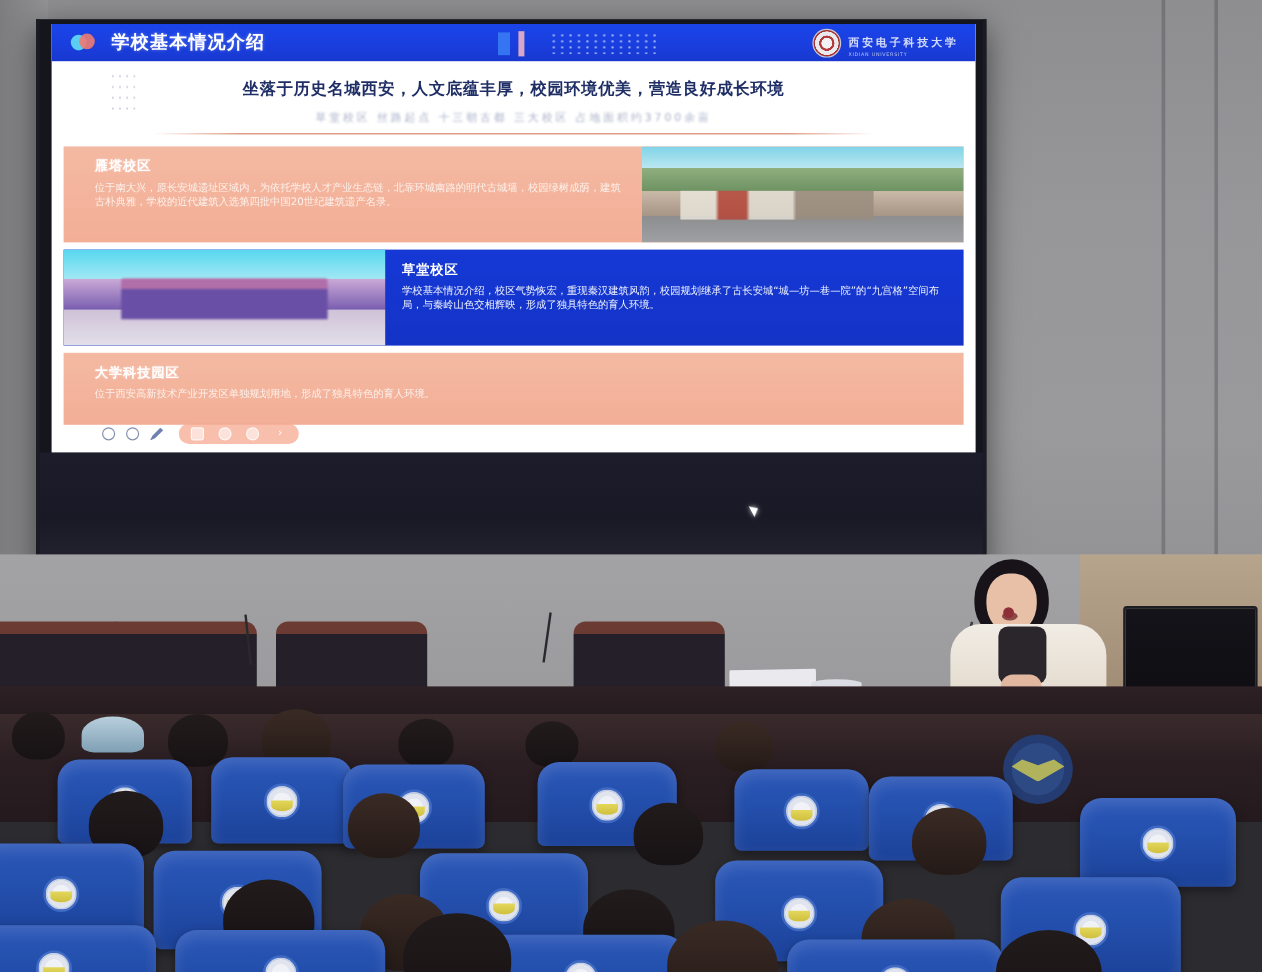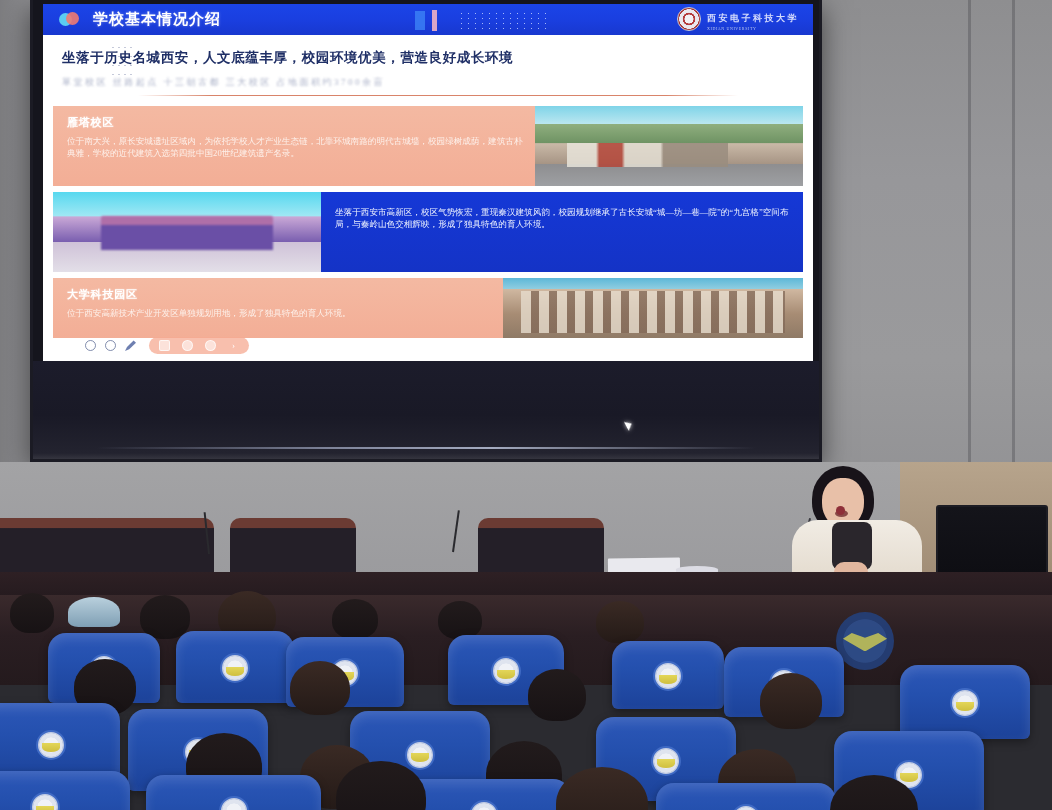--- a/index.html
+++ b/index.html
@@ -21,26 +21,25 @@
     position: absolute; left: 0; top: 0; width: 40px; height: 470px;
     background: linear-gradient(90deg,#7d7d80,#939396);
   }
   .wall-seam {
     position: absolute; top: 0; width: 3px; height: 470px;
     background: rgba(70,70,75,.35);
   }
 
   
   #tv {
-    position: absolute; left: 30px; top: 0px; width: 792px; height: 462px;
+    position: absolute; left: 30px; top: 16px; width: 792px; height: 462px;
     background: #15151d;
     box-shadow: 0 8px 26px rgba(0,0,0,.55);
     border: 3px solid #1b1b24;
     border-top: none;
-    font-family: Liberation Serif, serif;
   }
   #tv-lower {
     position: absolute; left: 0; bottom: 0; width: 100%; height: 98px;
     background: linear-gradient(180deg,#1c1c2b 0%,#191926 55%,#23232f 94%, #35353f 100%);
   }
   #tv-lower::after{
     content:""; position:absolute; left:8%; bottom:10px; width:84%; height:2px;
     background: linear-gradient(90deg, rgba(255,255,255,0) 0%, rgba(200,210,240,.55) 35%, rgba(220,230,255,.7) 60%, rgba(255,255,255,0) 100%);
   }
   #cursor {
@@ -87,21 +86,21 @@
   .hdr-univ { position:absolute; right:14px; top:3px; display:flex; align-items:center; gap:6px;}
   .univ-seal{
     width:24px;height:24px;border-radius:50%;
     background: radial-gradient(circle at 50% 50%, #f2f2f4 0 28%, #b33b3b 30% 40%, #e9e9ee 42% 62%, #a83232 64% 78%, #dcdce4 80% 100%);
     border:1px solid #c9c9d2;
   }
   .univ-name{ color:#e8ecff; font-size:9px; letter-spacing:2.5px; font-weight:bold; opacity:.9;}
   .univ-sub{ color:#b9c6ef; font-size:4px; letter-spacing:.6px; display:block; margin-top:1px; }
 
   
-  .slide-title-wrap{ padding: 14px 0 2px 0; text-align:left; position:relative;margin-left:19px;}
+  .slide-title-wrap{ padding: 14px 0 2px 0; text-align:center; position:relative;}
   .slide-title{
     color:#1f2f66; font-size:13.5px; font-weight:bold; letter-spacing:.6px;
     filter: blur(.25px);
   }
   .slide-subtitle{
     margin-top:9px; color:#9aa2bd; font-size:9px; letter-spacing:2.5px;
     filter: blur(.9px); opacity:.85;
   }
   .side-ticks{
     position:absolute; left:48px; top:8px; width:22px; height:34px;
@@ -109,21 +108,21 @@
     background-size: 6px 9px; filter: blur(.4px);
   }
   .title-rule{
     margin: 6px auto 0 auto; width: 600px; height:1px;
     background: linear-gradient(90deg, rgba(214,120,90,0) 0%, #d9846a 12%, #d9846a 88%, rgba(214,120,90,0) 100%);
   }
 
   
   .panels{ margin-top:8px; padding: 0 10px; display:flex; flex-direction:column; gap:6px;}
   .panel{ position:relative; display:flex; height:80px; overflow:hidden; }
-  .panel.peach{ background: linear-gradient(180deg,#f4b9a2,#f3ae96); }
+  .panel.peach{ background: linear-gradient(180deg,#f4b9a2,#f3ae96); padding-left: 12px; }
   .panel.blue { background: linear-gradient(180deg,#1538d6,#1433c6); }
   .panel .txt{ padding:9px 12px 0 14px; flex: 1 1 auto; min-width:0; }
   .panel .ptitle{ font-size:11px; font-weight:bold; letter-spacing:.8px; filter: blur(.3px); }
   .panel.peach .ptitle{ color:#ffffff; text-shadow: 0 0 2px rgba(255,255,255,.5); }
   .panel.blue .ptitle{ color:#ffffff; }
   .panel .pbody{ margin-top:5px; font-size:8.6px; line-height:1.45; filter: blur(.45px); }
   .panel.peach .pbody{ color:#fdf0ea; }
   .panel.blue .pbody{ color:#eef2ff; }
 
   .pimg{ width:268px; flex:none; position:relative; overflow:hidden; }
@@ -147,21 +146,21 @@
   .pimg.park{
     background: linear-gradient(180deg,#5db8d8 0%, #8fcde0 18%, #cfb7a0 19%, #a78c74 60%, #8f7a66 100%);
   }
   .pimg.park::after{
     content:""; position:absolute; left:6%; top:22%; width:88%; height:70%;
     background: repeating-linear-gradient(90deg, rgba(230,220,205,.8) 0 10px, rgba(130,105,88,.75) 10px 18px);
     filter: blur(.7px);
   }
 
   .panel.blue .txt{ order:2; } .panel.blue .pimg{ order:1; }
-  .panel.p3 { height:60px; }
+  .panel.p3 { height:60px;flex-direction:column; }
   .panel.p3 .pimg{ width:300px; }
 
   
   .ppt-toolbar{
     position:absolute; left:42px; bottom:8px; display:flex; align-items:center; gap:9px;
   }
   .tb-ico{
     width:11px;height:11px;border-radius:50%;
     border:1.4px solid #5b6a93; opacity:.75;
   }
@@ -336,21 +335,22 @@
         <div class="panel peach">
           <div class="txt">
             <div class="ptitle">雁塔校区</div>
             <div class="pbody">位于南大兴，原长安城遗址区域内，为依托学校人才产业生态链，北靠环城南路的明代古城墙，校园绿树成荫，建筑古朴典雅，学校的近代建筑入选第四批中国20世纪建筑遗产名录。</div>
           </div>
           <div class="pimg aerial"></div>
         </div>
 
         <div class="panel blue">
           <div class="txt">
-            <div class="pbody">坐落于西安市高新区，校区气势恢宏，重现秦汉建筑风韵，校园规划继承了古长安城“城—坊—巷—院”的“九宫格”空间布局，与秦岭山色交相辉映，形成了独具特色的育人环境。</div>
+            <div class="ptitle">草堂校区</div>
+            <div class="pbody">学校基本情况介绍，校区气势恢宏，重现秦汉建筑风韵，校园规划继承了古长安城“城—坊—巷—院”的“九宫格”空间布局，与秦岭山色交相辉映，形成了独具特色的育人环境。</div>
           </div>
           <div class="pimg hall"></div>
         </div>
 
         <div class="panel peach p3">
           <div class="txt">
             <div class="ptitle">大学科技园区</div>
             <div class="pbody">位于西安高新技术产业开发区单独规划用地，形成了独具特色的育人环境。</div>
           </div>
           <div class="pimg park"></div>

